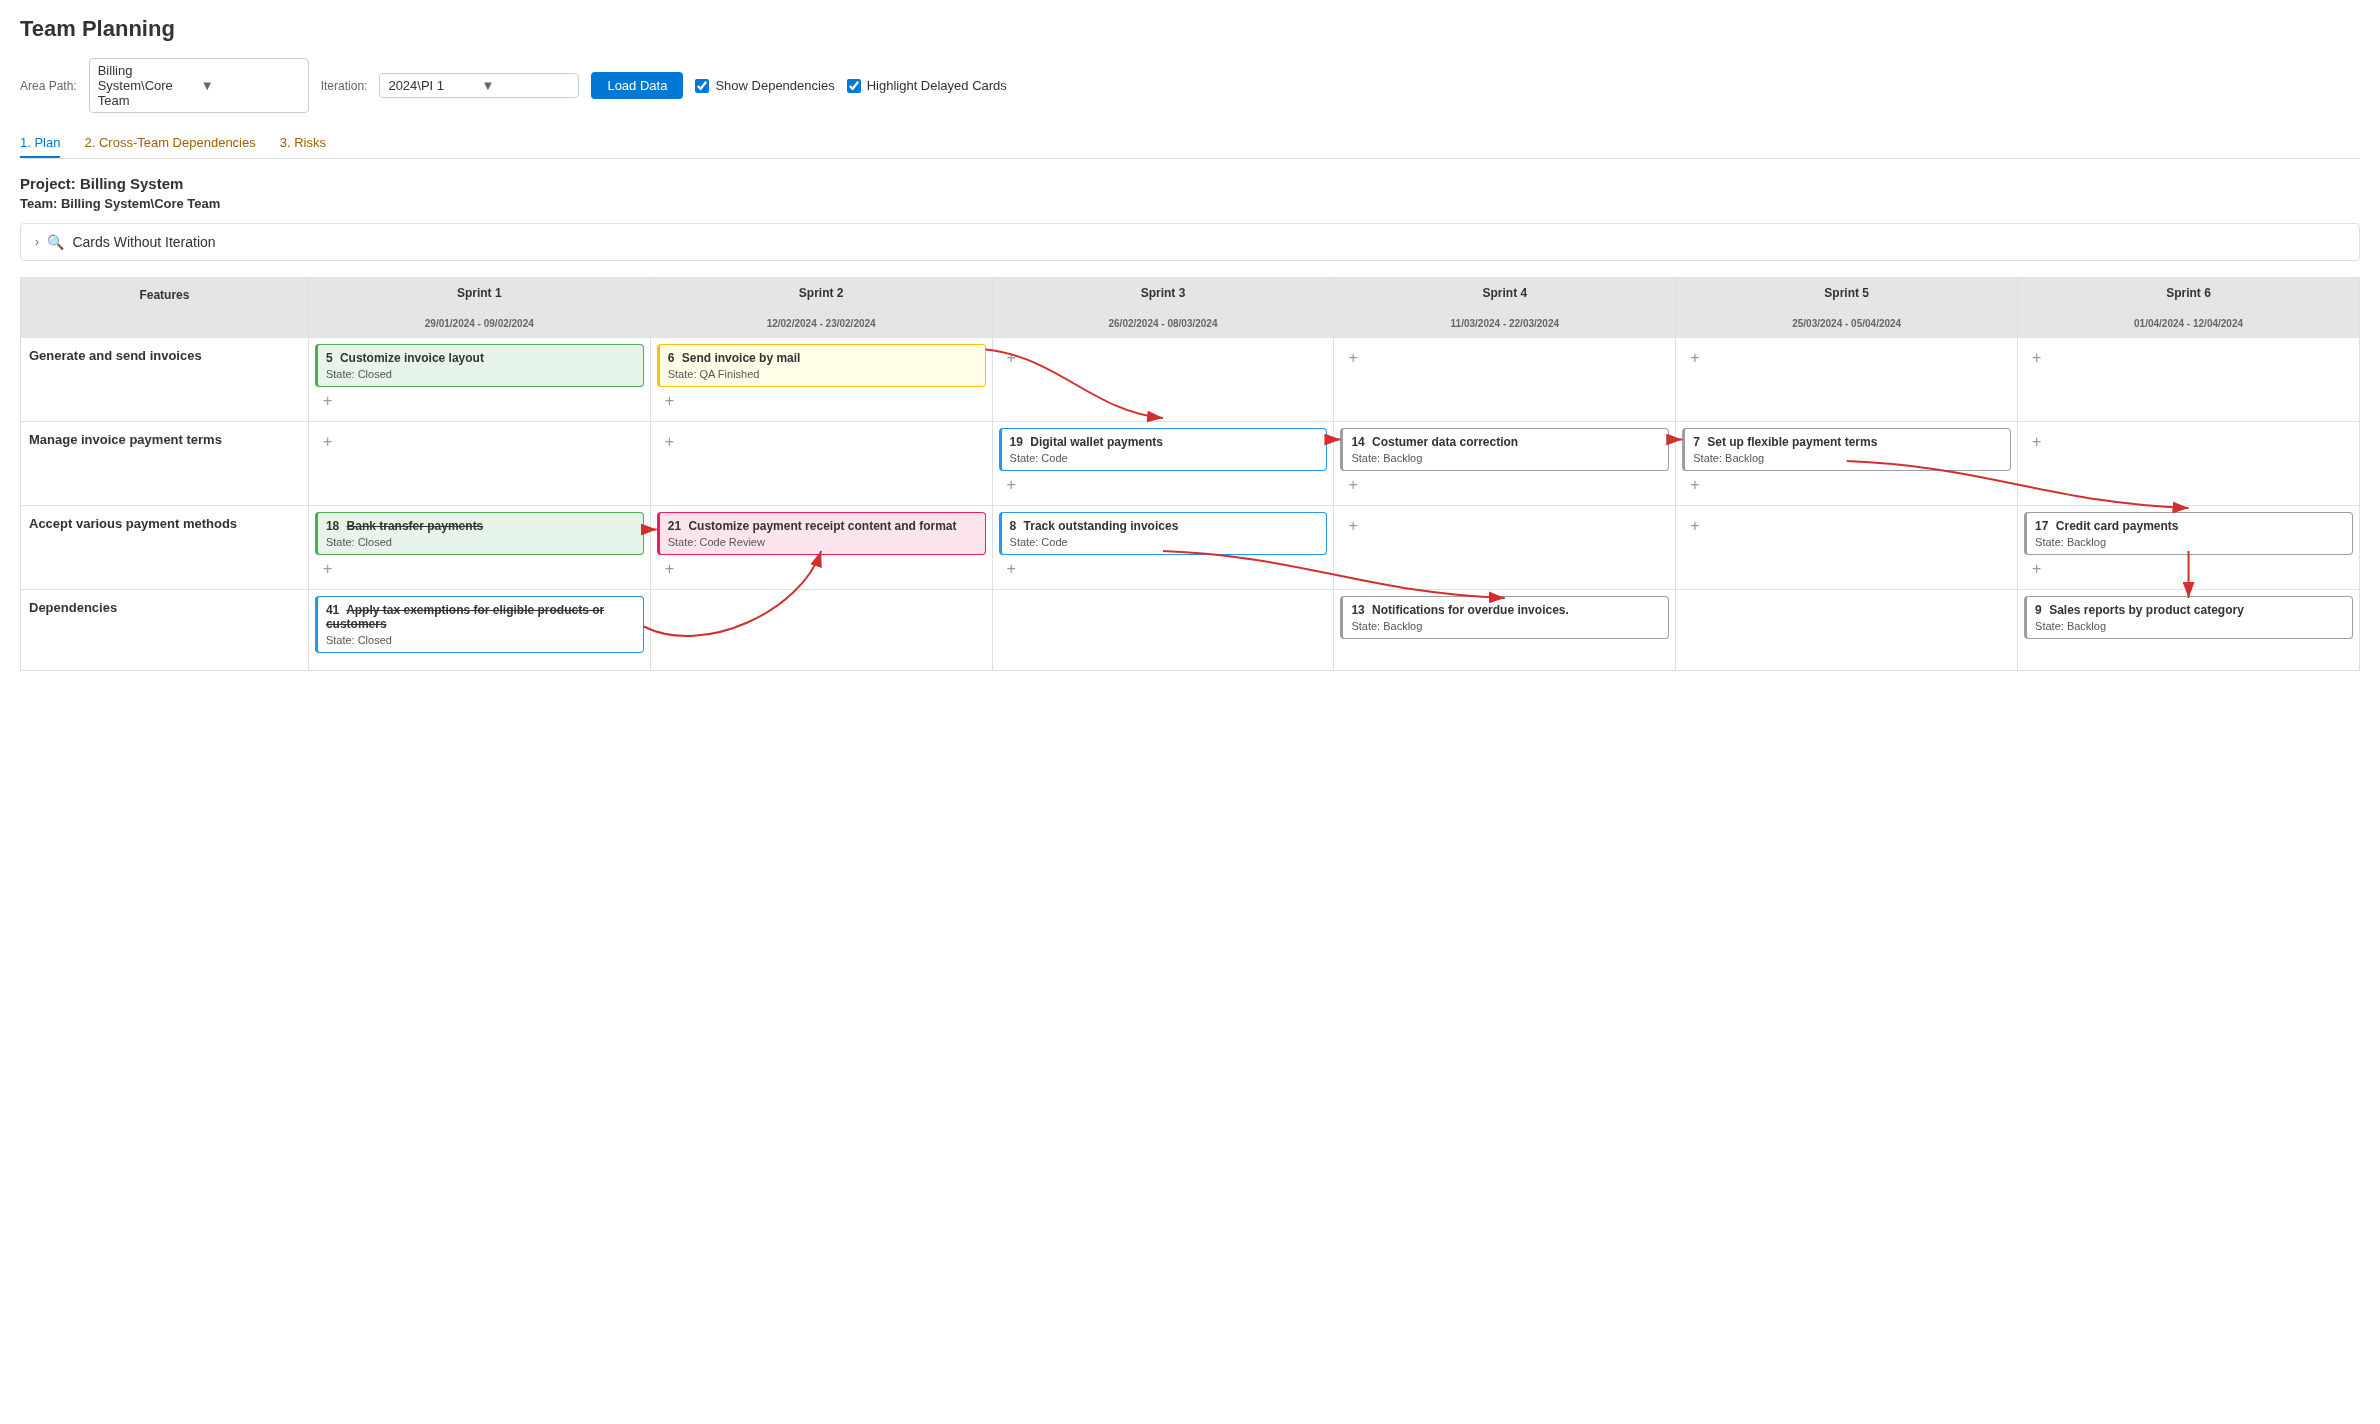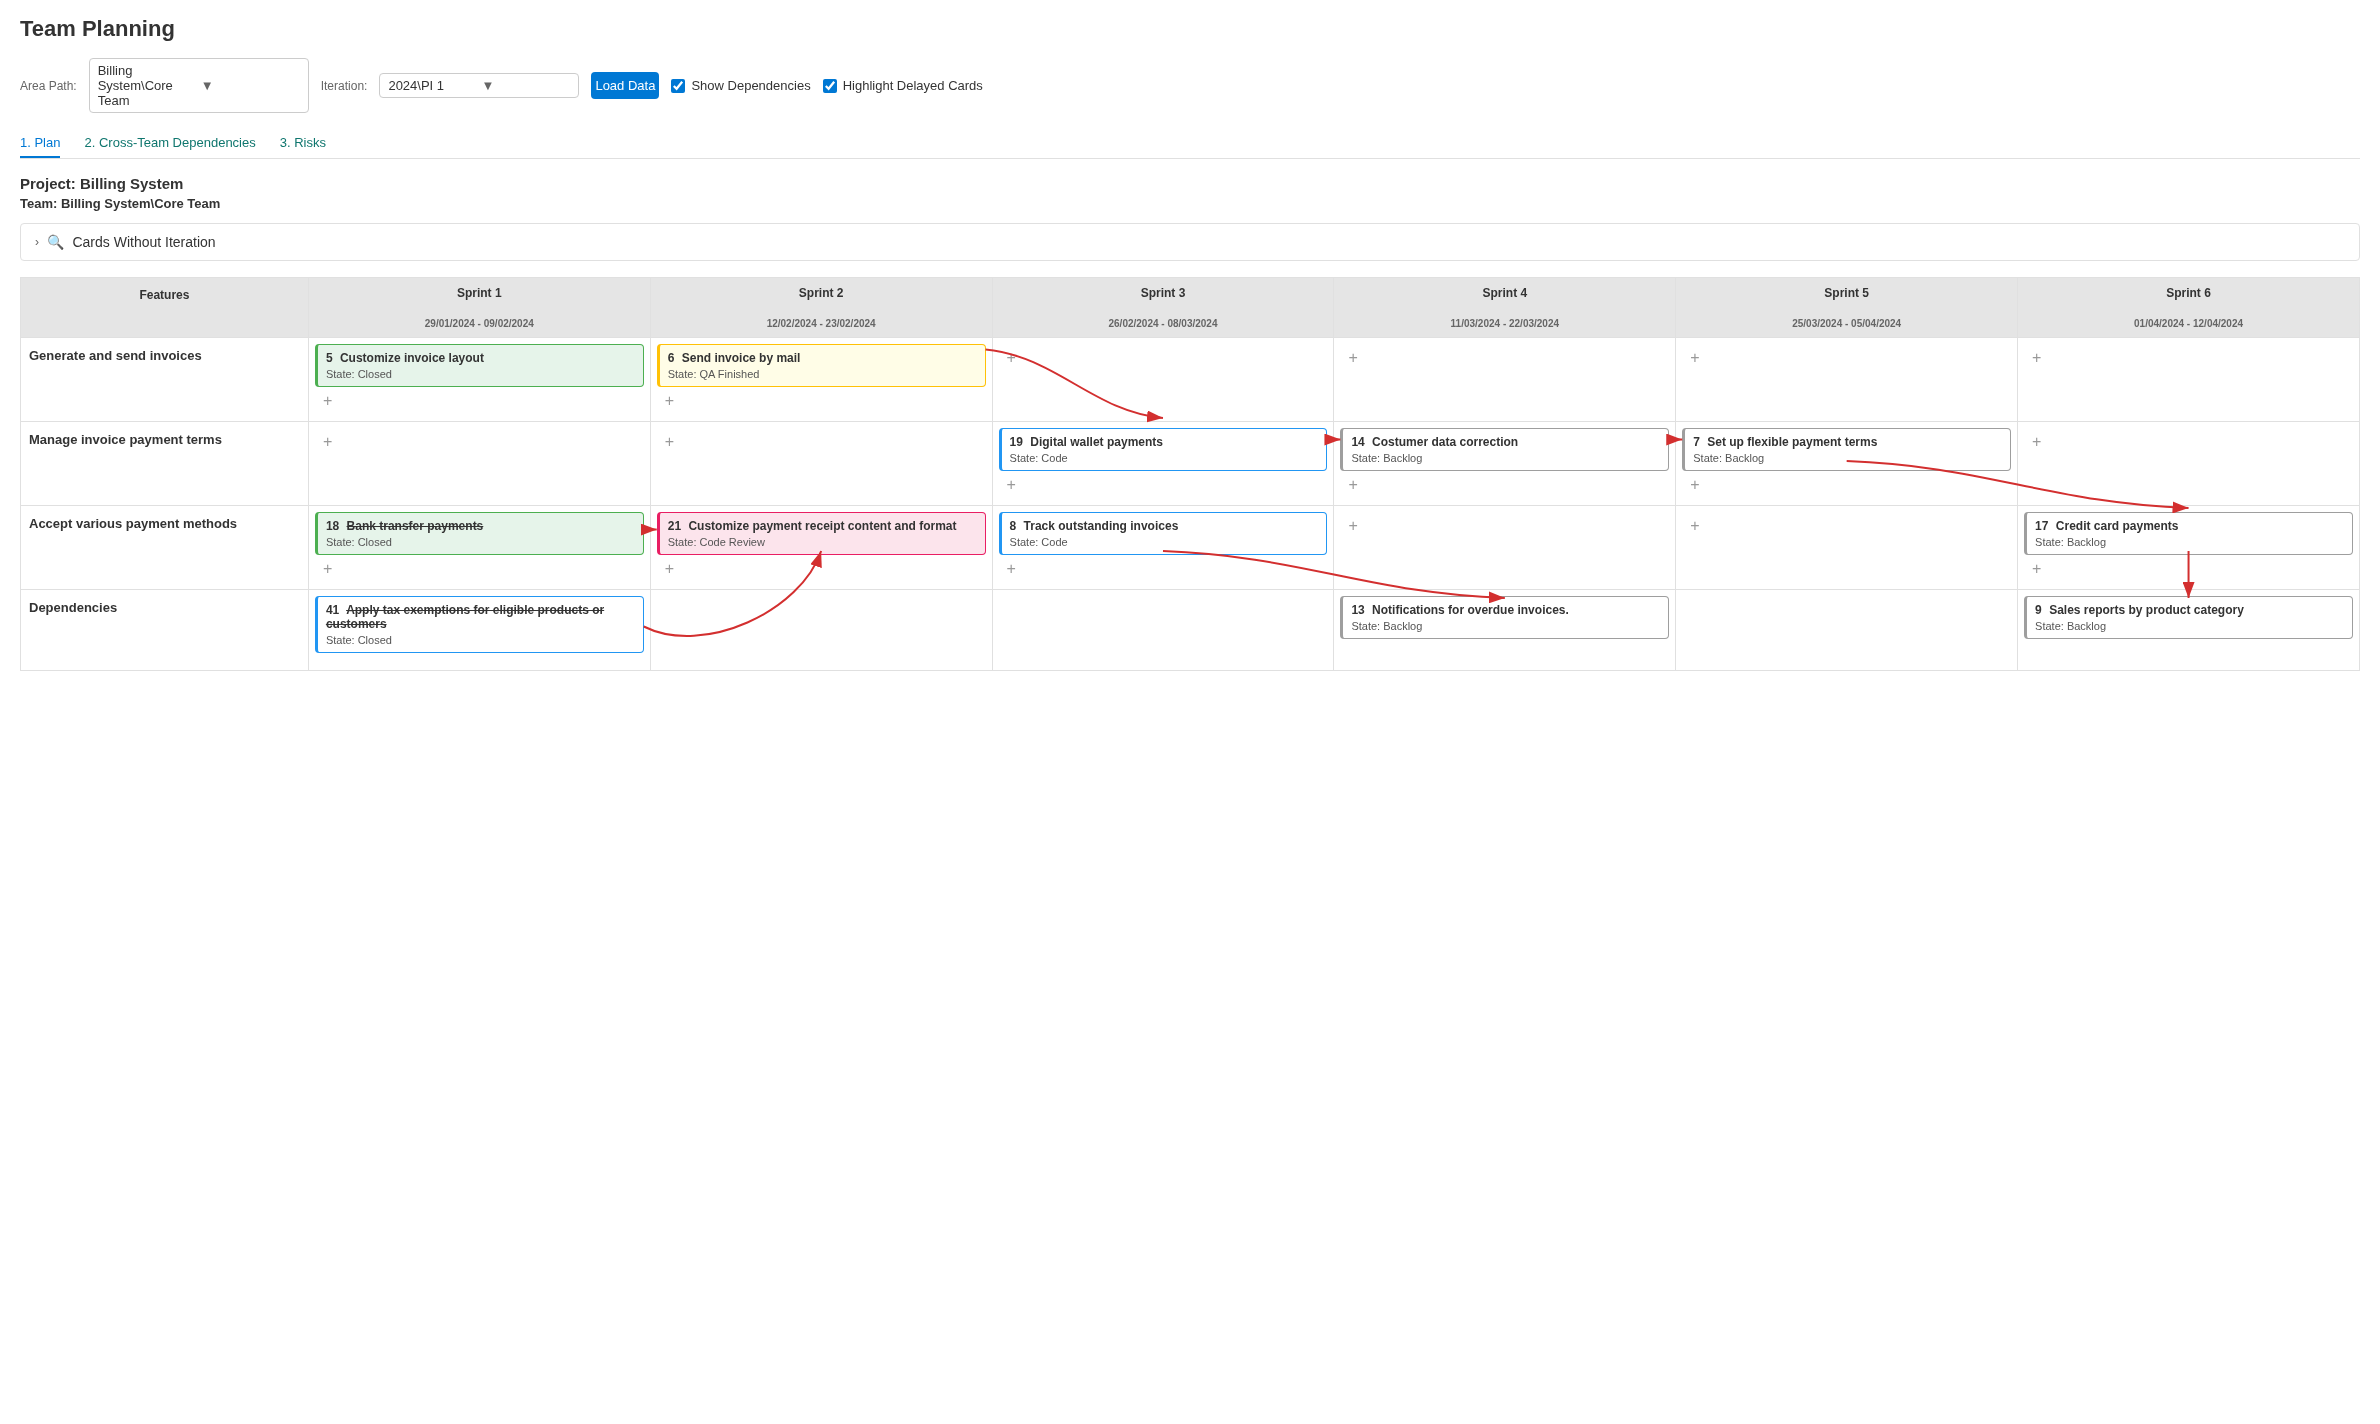--- a/index.html
+++ b/index.html
@@ -6,26 +6,26 @@
     body { font-family: -apple-system, BlinkMacSystemFont, 'Segoe UI', sans-serif; font-size: 13px; color: #333; background: #fff; }
     
     .page { padding: 16px 20px; }
     .page-title { font-size: 22px; font-weight: 600; margin-bottom: 16px; }
     
     .toolbar { display: flex; align-items: center; gap: 12px; margin-bottom: 16px; flex-wrap: wrap; }
     .toolbar-label { color: #666; font-size: 12px; }
     .toolbar-select { display: flex; align-items: center; border: 1px solid #ccc; border-radius: 4px; padding: 4px 8px; min-width: 220px; cursor: pointer; background: #fff; }
     .toolbar-select span { flex: 1; font-size: 13px; }
     .chevron { font-size: 10px; color: #666; margin-left: 4px; }
-    .load-btn { background: #0078d4; color: #fff; border: none; border-radius: 4px; padding: 6px 4px; font-size: 13px; cursor: pointer; font-weight: 500; }
+    .load-btn { background: #0078d4; color: #fff; border: none; border-radius: 4px; padding: 6px 16px; font-size: 13px; cursor: pointer; font-weight: 500; }
     .checkbox-group { display: flex; align-items: center; gap: 6px; font-size: 13px; }
     .checkbox-group input { accent-color: #0078d4; width: 14px; height: 14px; }
     
     .nav-tabs { display: flex; gap: 24px; border-bottom: 1px solid #e0e0e0; margin-bottom: 16px; }
-    .nav-tab { padding: 6px 0; font-size: 13px; cursor: pointer; color: #0f766e; border-bottom: 2px solid transparent; }
+    .nav-tab { padding: 6px 0; font-size: 13px; cursor: pointer; color: #a16207; border-bottom: 2px solid transparent; }
     .nav-tab.active { color: #0078d4; border-bottom: 2px solid #0078d4; font-weight: 500; }
     
     .project-info { margin-bottom: 12px; }
     .project-info h2 { font-size: 15px; font-weight: 700; margin-bottom: 4px; }
     .project-info h3 { font-size: 13px; font-weight: 600; }
     
     .cards-without-iteration { border: 1px solid #e0e0e0; border-radius: 4px; padding: 10px 14px; margin-bottom: 16px; display: flex; align-items: center; gap: 8px; cursor: pointer; }
     .expand-icon { font-size: 12px; color: #666; }
     .search-icon { font-size: 14px; color: #555; }
     .cwi-label { font-size: 14px; font-weight: 500; }

